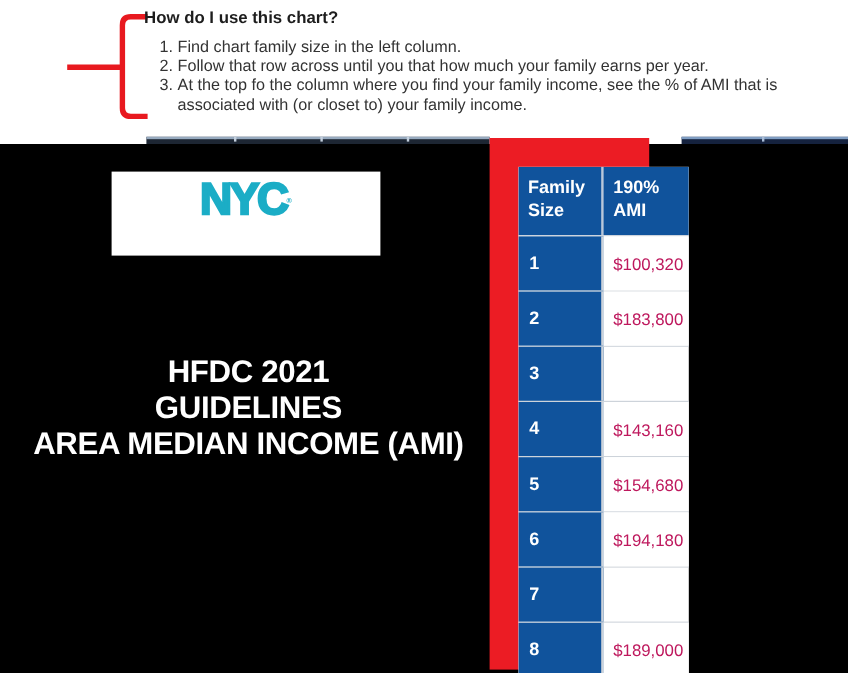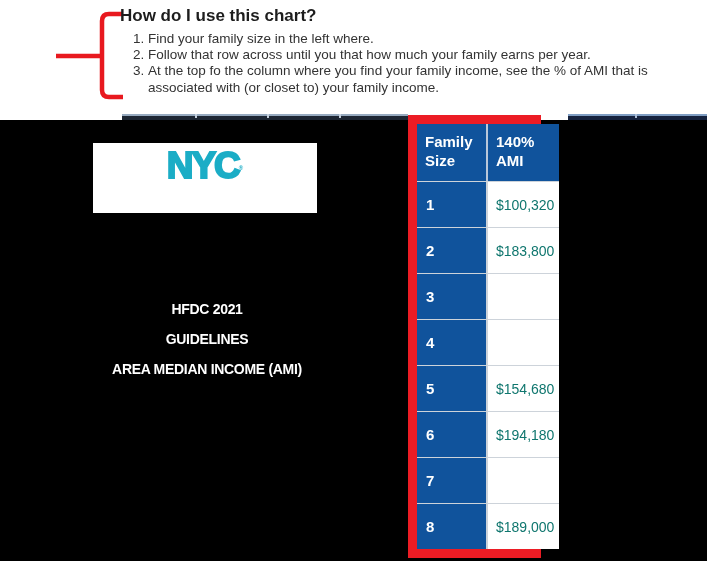--- a/index.html
+++ b/index.html
@@ -6,21 +6,21 @@
   html,body { background:#ffffff; }
   .page {
     position:relative; width:707px; height:561px; overflow:hidden;
     background:#ffffff; font-family:"Liberation Sans", sans-serif;
   }
 
   
   .brace { position:absolute; left:52px; top:8px; }
   .instructions-title {
     position:absolute; left:120px; top:6px;
-    font-size:17px; font-weight:bold; color:#1d1d1d;
+    font-size:14px; font-weight:bold; color:#1d1d1d;
   }
   .instructions-list {
     position:absolute; left:127px; top:31px; width:566px;
     padding-left:21px; font-size:13.5px; line-height:16.2px; color:#333333;
   }
   .instructions-list li { margin:0; }
 
   
   .strip-left {
     position:absolute; left:122px; top:114px; width:286px; height:6px;
@@ -49,61 +49,61 @@
     font-size:6px; vertical-align:top; letter-spacing:0;
     -webkit-text-stroke:0; color:#1badc6; position:relative; top:2px;
   }
   .logo-dept {
     margin-top:1px; font-size:12.5px; font-weight:bold;
     letter-spacing:-0.4px; color:#2a2a2a;
   }
 
   .poster-title {
     position:absolute; left:0; top:294px; width:414px; text-align:center;
-    color:#ffffff; font-weight:bold; font-size:14px; line-height:30px;
+    color:#ffffff; font-weight:bold; font-size:26px; line-height:30px;
     letter-spacing:-0.3px;
   }
 
   
   .ami-table {
     position:absolute; left:408px; top:115px; width:133px; height:443px;
-    background:#ec1c24; padding:9px;
+    background:#ec1c24; padding:24px;
   }
   .ami-inner { width:142px; height:425px; background:#ffffff; overflow:hidden; }
   .thead { display:flex; height:57px; background:#10539c; }
   .th {
     width:71px; padding:8px 0 0 8px;
     font-size:15px; font-weight:bold; line-height:19px; color:#ffffff;
   }
   .th-first { border-right:2px solid #b9c7da; }
   .trow { display:flex; height:46px; border-top:1px solid #cdd3da; }
   .cell-size {
     width:71px; background:#10539c; border-right:2px solid #cdd3da;
     display:flex; align-items:center; padding-left:9px;
     font-size:15px; font-weight:bold; color:#ffffff;
   }
   .cell-amt {
     width:71px; background:#ffffff;
     display:flex; align-items:center; padding-left:8px;
-    font-size:14px; color:#0f766e;
+    font-size:14px; color:#be185d;
   }
 </style>
 </head>
 <body>
 
 <div class="page">
 
   <svg class="brace" width="76" height="95" viewBox="0 0 76 95">
     <path d="M71 6 L57 6 Q50 6 50 13 L50 82 Q50 89 57 89 L71 89" fill="none" stroke="#e8191f" stroke-width="4.5"></path>
     <path d="M4 48 L50 48" fill="none" stroke="#e8191f" stroke-width="4.5"></path>
   </svg>
 
   <div class="instructions-title">How do I use this chart?</div>
   <ol class="instructions-list">
-    <li>Find your family size in the left where.</li>
+    <li>Find chart family size in the left column.</li>
     <li>Follow that row across until you that how much your family earns per year.</li>
     <li>At the top fo the column where you find your family income, see the % of AMI that is associated with (or closet to) your family income.</li>
   </ol>
 
   <div class="strip-left"></div>
   <div class="strip-tick" style="left:195px;"></div>
   <div class="strip-tick" style="left:267px;"></div>
   <div class="strip-tick" style="left:339px;"></div>
   <div class="strip-right"></div>
   <div class="strip-tick2" style="left:635px;"></div>
@@ -117,35 +117,36 @@
   <div class="poster-title">
     <div>HFDC 2021</div>
     <div>GUIDELINES</div>
     <div>AREA MEDIAN INCOME (AMI)</div>
   </div>
 
   <div class="ami-table">
     <div class="ami-inner">
       <div class="thead">
         <div class="th th-first">Family Size</div>
-        <div class="th">140% AMI</div>
+        <div class="th">190% AMI</div>
       </div>
       <div class="trow">
         <div class="cell-size">1</div>
         <div class="cell-amt">$100,320</div>
       </div>
       <div class="trow">
         <div class="cell-size">2</div>
         <div class="cell-amt">$183,800</div>
       </div>
       <div class="trow">
         <div class="cell-size">3</div>
       </div>
       <div class="trow">
         <div class="cell-size">4</div>
+        <div class="cell-amt">$143,160</div>
       </div>
       <div class="trow">
         <div class="cell-size">5</div>
         <div class="cell-amt">$154,680</div>
       </div>
       <div class="trow">
         <div class="cell-size">6</div>
         <div class="cell-amt">$194,180</div>
       </div>
       <div class="trow">

